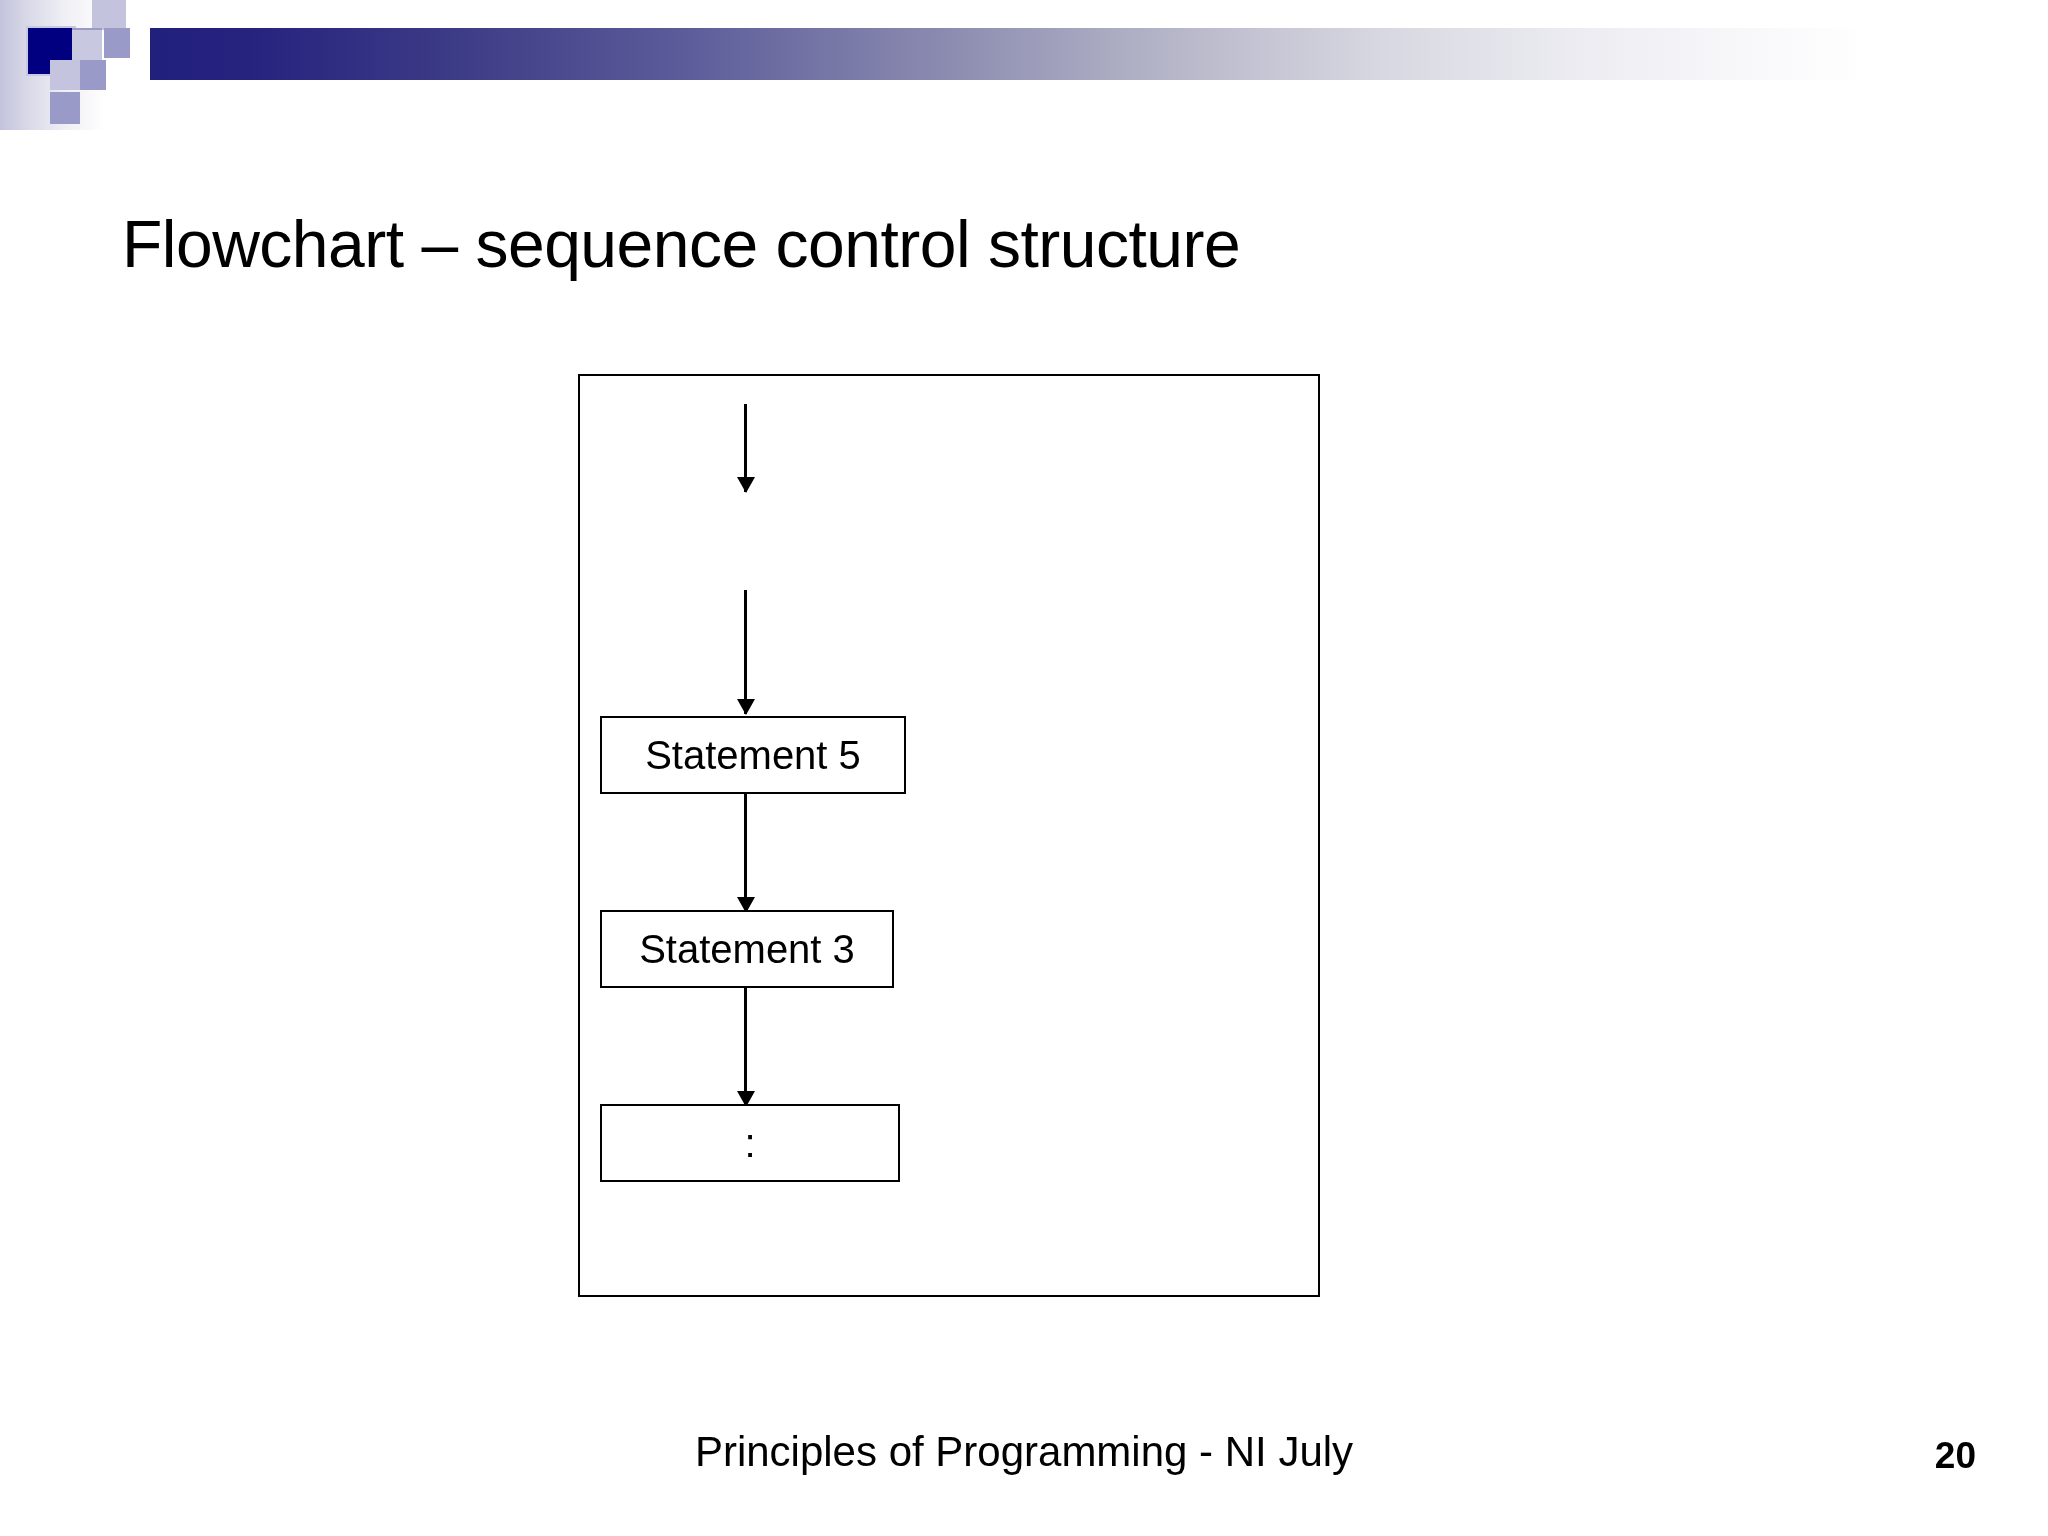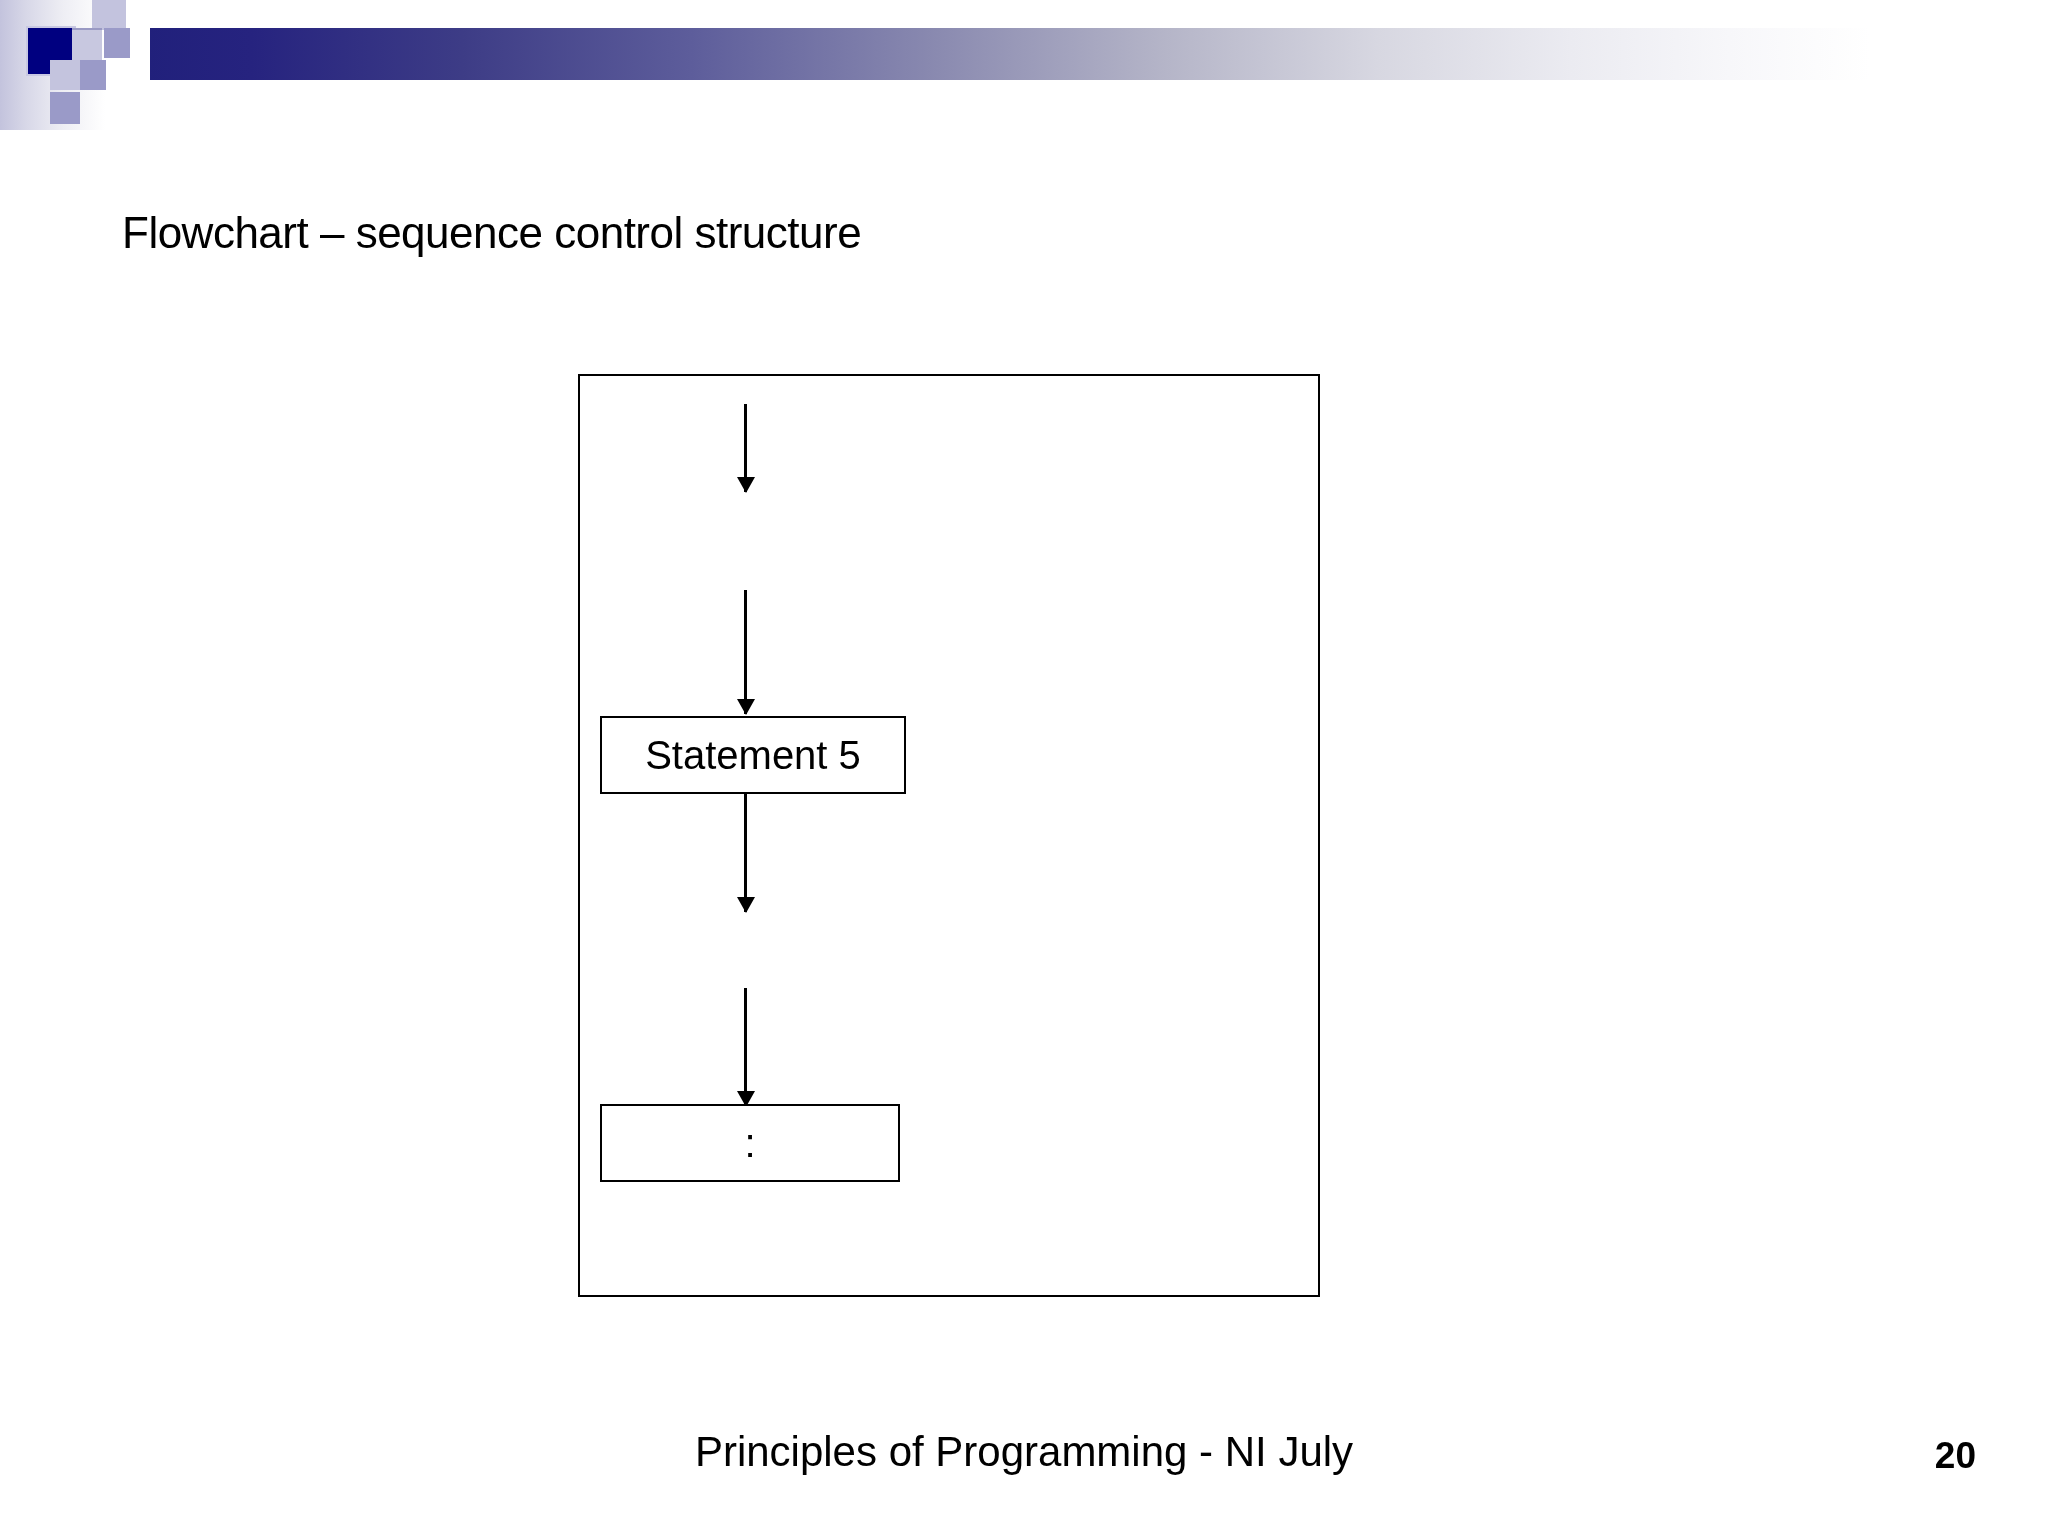--- a/index.html
+++ b/index.html
@@ -111,21 +111,21 @@
     width: 30px;
     height: 32px;
     background: #9a9ac8;
   }
 
   
   #slide-title {
     position: absolute;
     left: 122px;
     top: 210px;
-    font-size: 44px;
+    font-size: 66px;
     line-height: 1.05;
     font-weight: 400;
     letter-spacing: -0.5px;
     white-space: nowrap;
   }
 
   
   #flowchart-frame {
     position: absolute;
     left: 578px;
@@ -216,20 +216,23 @@
 
 
     <div class="flow-arrow" style="left:164px; top:214px; height:124px;"></div>
 
     <div class="flow-box" style="left:20px; top:340px; width:306px; height:78px;">
       <span>Statement 5</span>
     </div>
 
     <div class="flow-arrow" style="left:164px; top:418px; height:118px;"></div>
 
+    <div class="flow-box" style="left:20px; top:534px; width:294px; height:78px;">
+      <span>Statement 3</span>
+    </div>
 
     <div class="flow-arrow" style="left:164px; top:612px; height:118px;"></div>
 
     <div class="flow-box" style="left:20px; top:728px; width:300px; height:78px;">
       <span>:</span>
     </div>
 
   </div>
 </div>
 

